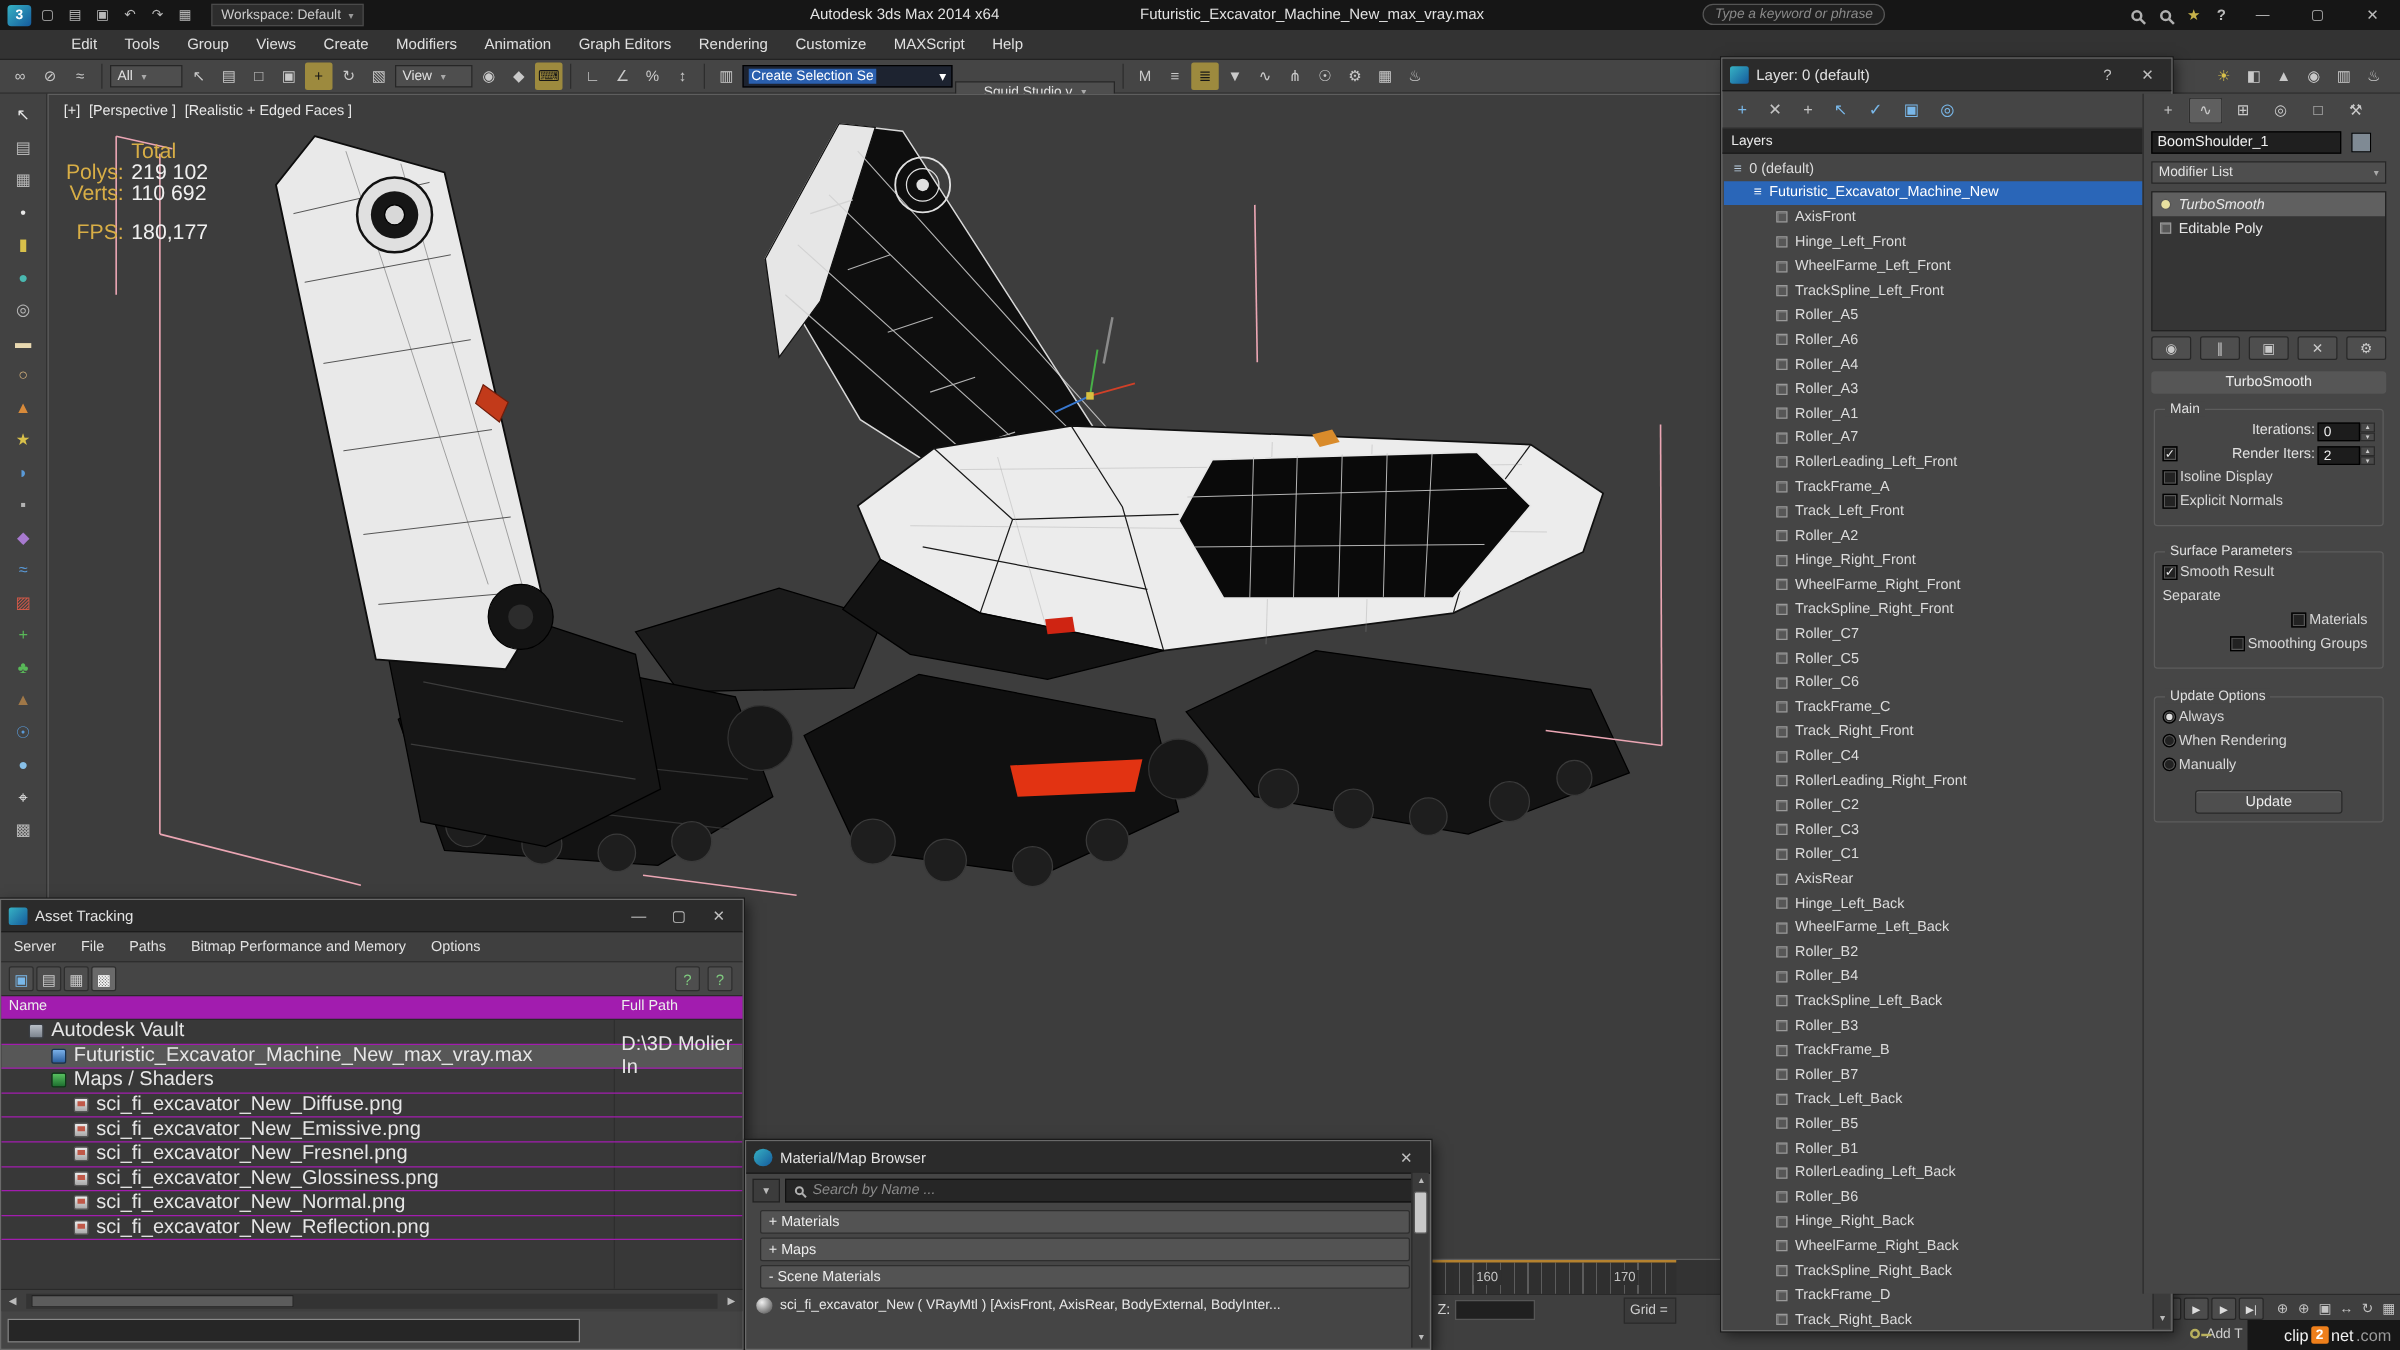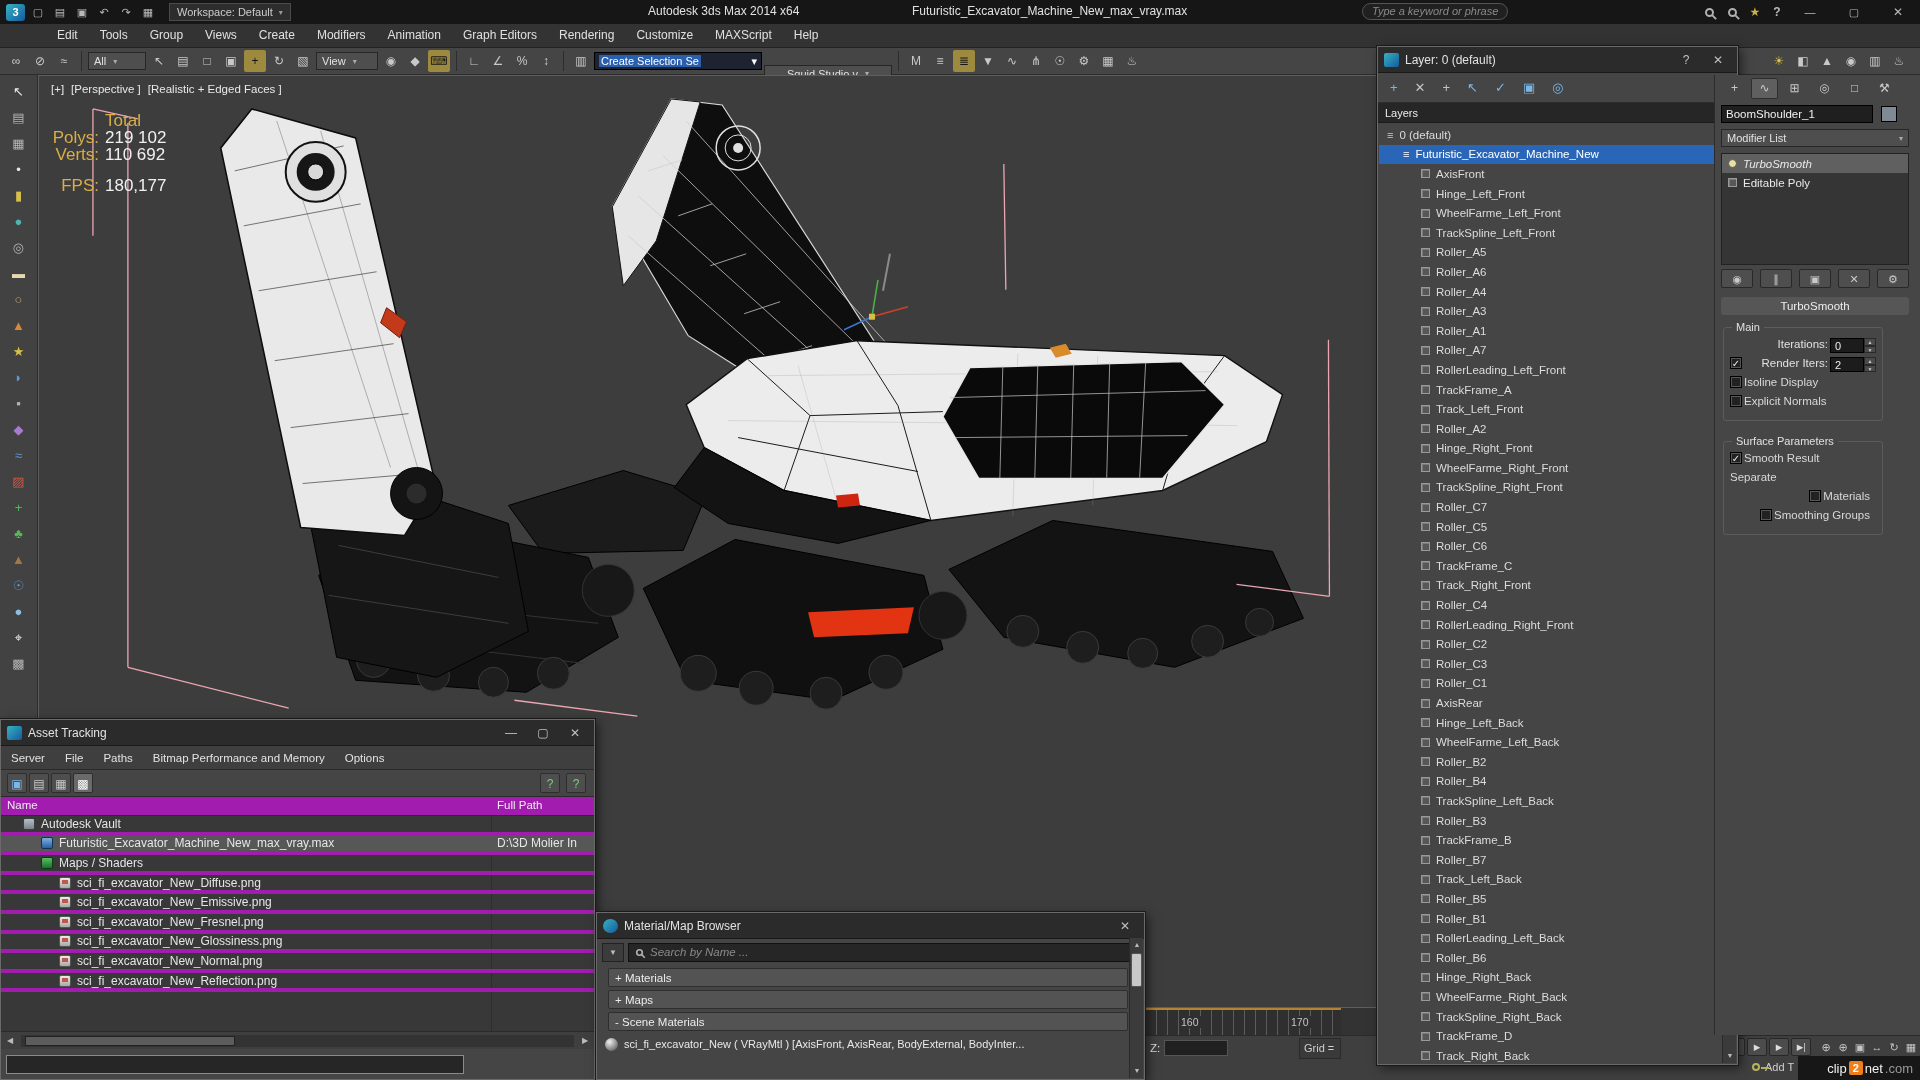--- a/index.html
+++ b/index.html
@@ -61,21 +61,21 @@
 #at-tools{height:26px;background:#454545;display:flex;align-items:center;gap:6px;padding:0 6px;position:relative;}
 #at-tools .ti{width:20px;height:20px;line-height:20px;background:#4e4e4e;border:1px solid #2e2e2e;}
 #at-tools .ti.active{background:#6a6a6a;color:#fff;}
 #at-help{position:absolute;right:8px;top:3px;display:flex;gap:6px;}
 #at-help .ti{color:#7fc97f;}
 #at-head{height:20px;background:#a21caf;border-top:1px solid #2a2a2a;border-bottom:1px solid #2a2a2a;position:relative;font-size:11.5px;color:#ececec;}
 #at-head .c1{position:absolute;left:6px;top:2px;}
 #at-head .c2{position:absolute;left:496px;top:2px;}
 #at-body{position:relative;height:215px;background:#383838;overflow:hidden;}
 .colline{position:absolute;left:490px;top:0;bottom:0;width:1px;background:#2e2e2e;}
-.atrow{height:19.6px;display:flex;align-items:center;border-bottom:4px solid #a21caf;font-size:12px;color:#e6e6e6;position:relative;}
+.atrow{height:19.6px;display:flex;align-items:center;border-bottom:1px solid #a21caf;font-size:16px;color:#e6e6e6;position:relative;}
 .atrow.hl{background:#575757;}
 .lvl1{padding-left:22px}.lvl2{padding-left:40px}.lvl3{padding-left:58px}
 .fic{width:12px;height:12px;margin-right:6px;flex:none;border-radius:2px;}
 .ic-vault{background:linear-gradient(#b8bec6,#7a828c);border:1px solid #3a3e44;}
 .ic-max{background:linear-gradient(#7ab0e8,#2a5e9e);border:1px solid #16304e;}
 .ic-maps{background:linear-gradient(#58c060,#1e7030);border:1px solid #0c3816;}
 .ic-png{background:linear-gradient(#ececec,#a8a8a8);border:1px solid #555;position:relative;}
 .ic-png::after{content:"";position:absolute;left:2px;right:2px;top:2px;bottom:4px;background:#c05848;}
 .atrow .pth{position:absolute;left:496px;}
 #at-hscroll{position:absolute;left:0;bottom:30px;width:100%;height:18px;background:#3f3f3f;border-top:1px solid #2a2a2a;display:flex;align-items:center;}
@@ -115,21 +115,21 @@
 #cp-modlist{position:absolute;left:6px;top:54px;width:188px;}
 #cp-stack{position:absolute;left:6px;top:78px;width:188px;height:112px;background:#353535;border:1px solid #222;}
 .strow{height:19px;display:flex;align-items:center;gap:6px;padding-left:6px;color:#e8e8e8;}
 .strow.sel{background:#606060;}
 .strow.sel i{font-style:italic;}
 .strow i{font-style:normal;}
 .bulb{width:9px;height:9px;border-radius:50%;background:#e8e0a0;border:1px solid #555;flex:none;}
 #cp-stackbtns{position:absolute;left:6px;top:194px;width:188px;display:flex;justify-content:space-between;}
 #cp-stackbtns span{width:32px;height:19px;line-height:19px;text-align:center;background:#4e4e4e;border:1px solid #282828;border-radius:2px;color:#c9c9c9;font-size:11px;}
 #cp-rollout{position:absolute;left:6px;top:222px;width:188px;height:18px;background:#565656;border-radius:3px;text-align:center;line-height:18px;color:#ececec;}
-.gb{position:absolute;left:8px;width:160px;border:1px solid #5c5c5c;border-radius:3px;padding:10px 6px 6px;}
+.gb{position:absolute;left:8px;width:184px;border:1px solid #5c5c5c;border-radius:3px;padding:10px 6px 6px;}
 .gb .lg{position:absolute;top:-7px;left:8px;background:#464646;padding:0 4px;font-size:11px;color:#e0e0e0;}
 .cprow{display:flex;height:19px;gap:2px;}
 .cprow .rlab{flex:1;text-align:right;color:#e0e0e0;}
 .cprow.rt{justify-content:flex-end;padding-right:6px;}
 .spin{display:flex;}
 .spin .v{width:34px;height:15px;background:#1c1c1c;border:1px solid #000;color:#eee;font-size:11px;line-height:14px;padding-left:4px;}
 .spin .arr{width:12px;display:flex;flex-direction:column;}
 .spin .arr span{height:7.5px;font-size:5px;line-height:7px;text-align:center;background:#4a4a4a;border:1px solid #2a2a2a;color:#ccc;}
 .cb{width:12px;height:12px;background:#222;border:1px solid #000;box-shadow:inset 0 0 0 1px #565656;display:inline-flex;align-items:center;justify-content:center;font-size:10px;color:#ededed;flex:none;}
 .cb.on::after{content:"✓";}
@@ -929,20 +929,36 @@
     </div>
     <div class="cprow rt">
       <span class="cb"></span>
       <span>Materials</span>
     </div>
     <div class="cprow rt">
       <span class="cb"></span>
       <span>Smoothing Groups</span>
     </div>
   </div>
+  <div class="gb" style="top:482px;">
+    <span class="lg">Update Options</span>
+    <div class="cprow">
+      <span class="rd on"></span>
+      <span>Always</span>
+    </div>
+    <div class="cprow">
+      <span class="rd"></span>
+      <span>When Rendering</span>
+    </div>
+    <div class="cprow">
+      <span class="rd"></span>
+      <span>Manually</span>
+    </div>
+    <div class="btn">Update</div>
+  </div>
 </div>
 
 <div id="watermark">
   <span class="p">clip</span>
   <span class="two">2</span>
   <span class="p">net</span>
   <span class="dom">.com</span>
 </div>
 
 </body></html>

